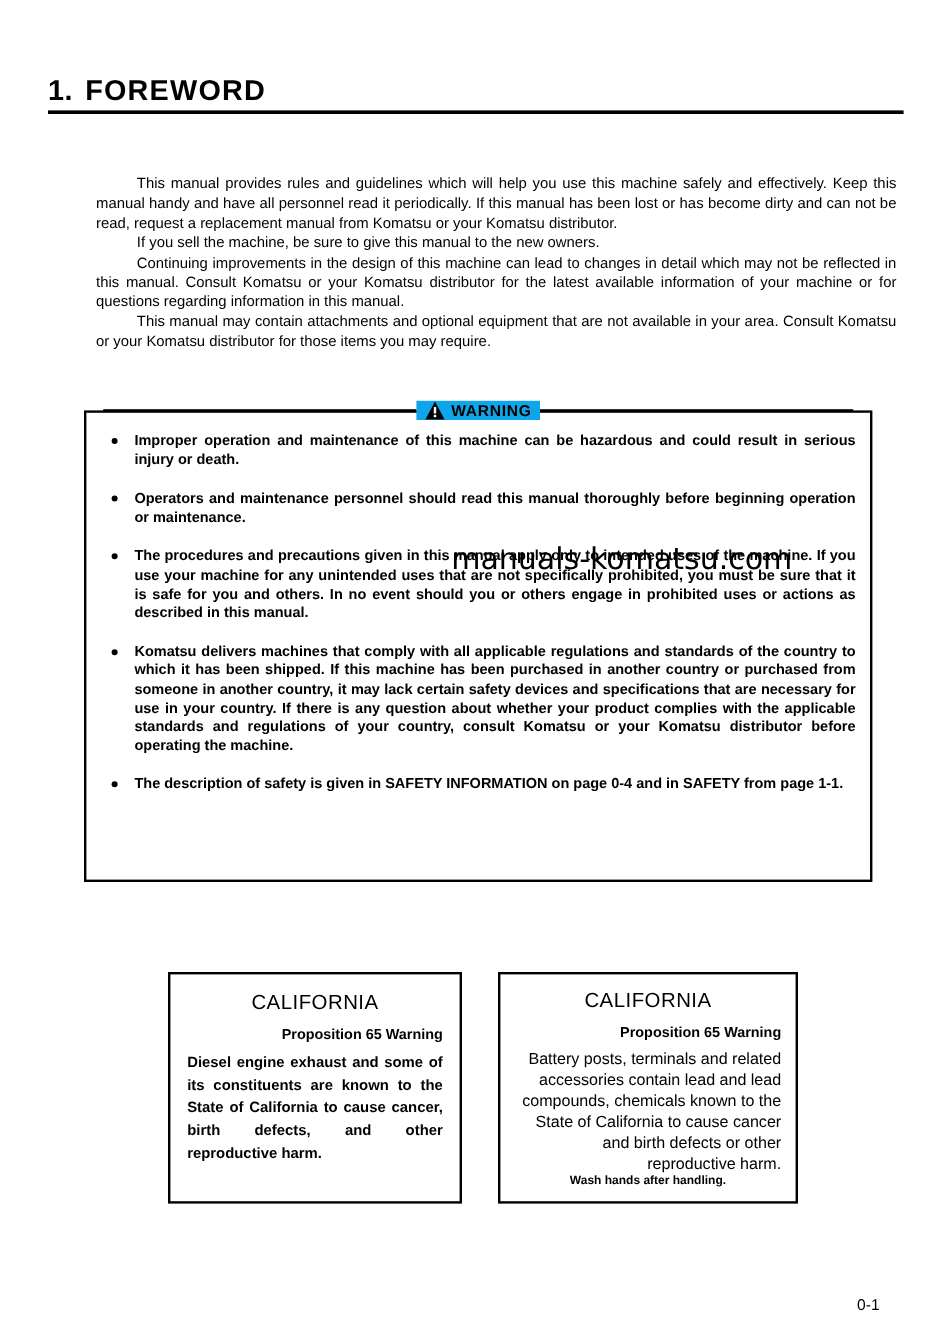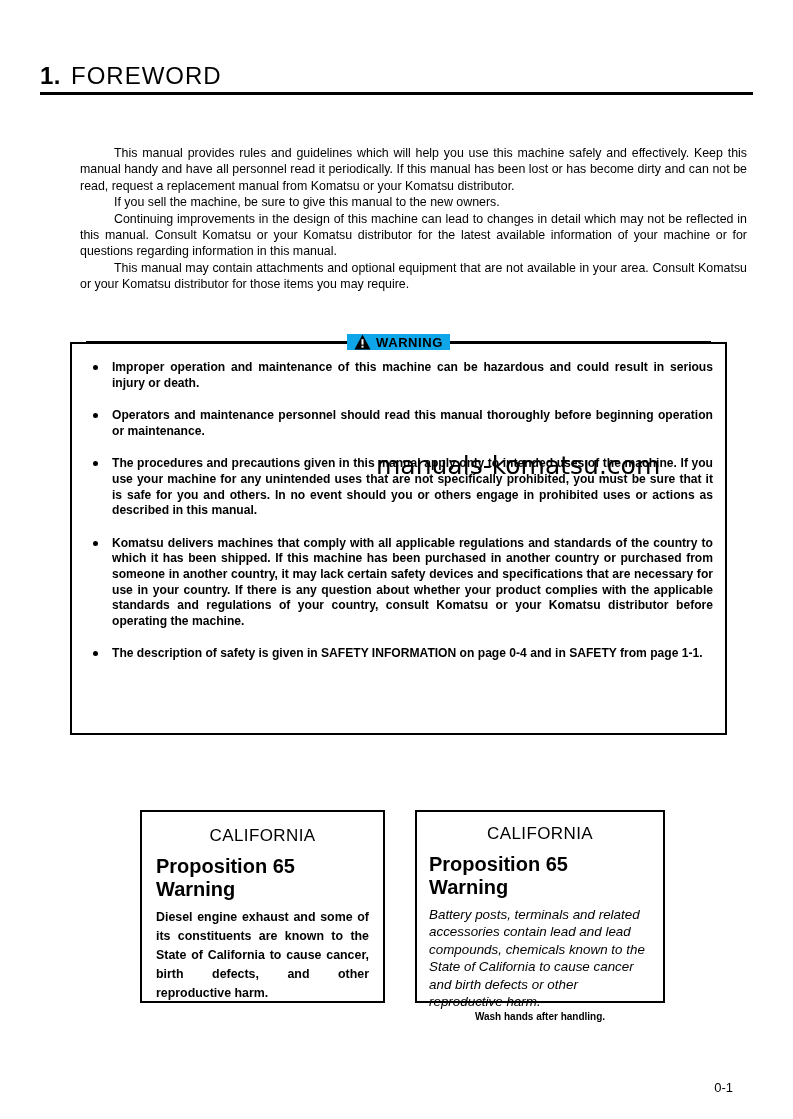--- a/index.html
+++ b/index.html
@@ -33,21 +33,21 @@
     border-bottom: 3px solid #000;
     padding-bottom: 2px;
   }
   .chapter-head .num {
     font-size: 24px;
     font-weight: bold;
     letter-spacing: 0.5px;
   }
   .chapter-head .title {
     font-size: 24px;
-    font-weight: normal;
+    font-weight: bold;
     letter-spacing: 1px;
     margin-left: 10px;
   }
 
   
   .body-copy {
     position: absolute;
     left: 64px;
     top: 145px;
     width: 667px;
@@ -168,36 +168,35 @@
     padding: 12px 12px 0 12px;
   }
   .calif-title {
     text-align: center;
     font-size: 17px;
     font-weight: normal;
     letter-spacing: 0.4px;
     margin-bottom: 9px;
   }
   .calif-sub {
-    text-align: left;
-    font-size: 20px;
+    text-align: right;
+    font-size: 12px;
     font-weight: bold;
     margin-bottom: 7px;
   }
   .calif-body-left {
     font-size: 12.4px;
     line-height: 19px;
     text-align: justify;
     font-weight: bold;
   }
   .calif-body-right {
     font-size: 13.4px;
     line-height: 17.4px;
-    text-align: left;
-    font-style: italic;
+    text-align: right;
   }
   .calif-wash {
     text-align: center;
     font-size: 10px;
     font-weight: bold;
     margin-top: 1px;
   }
 
   
   .page-footer {

